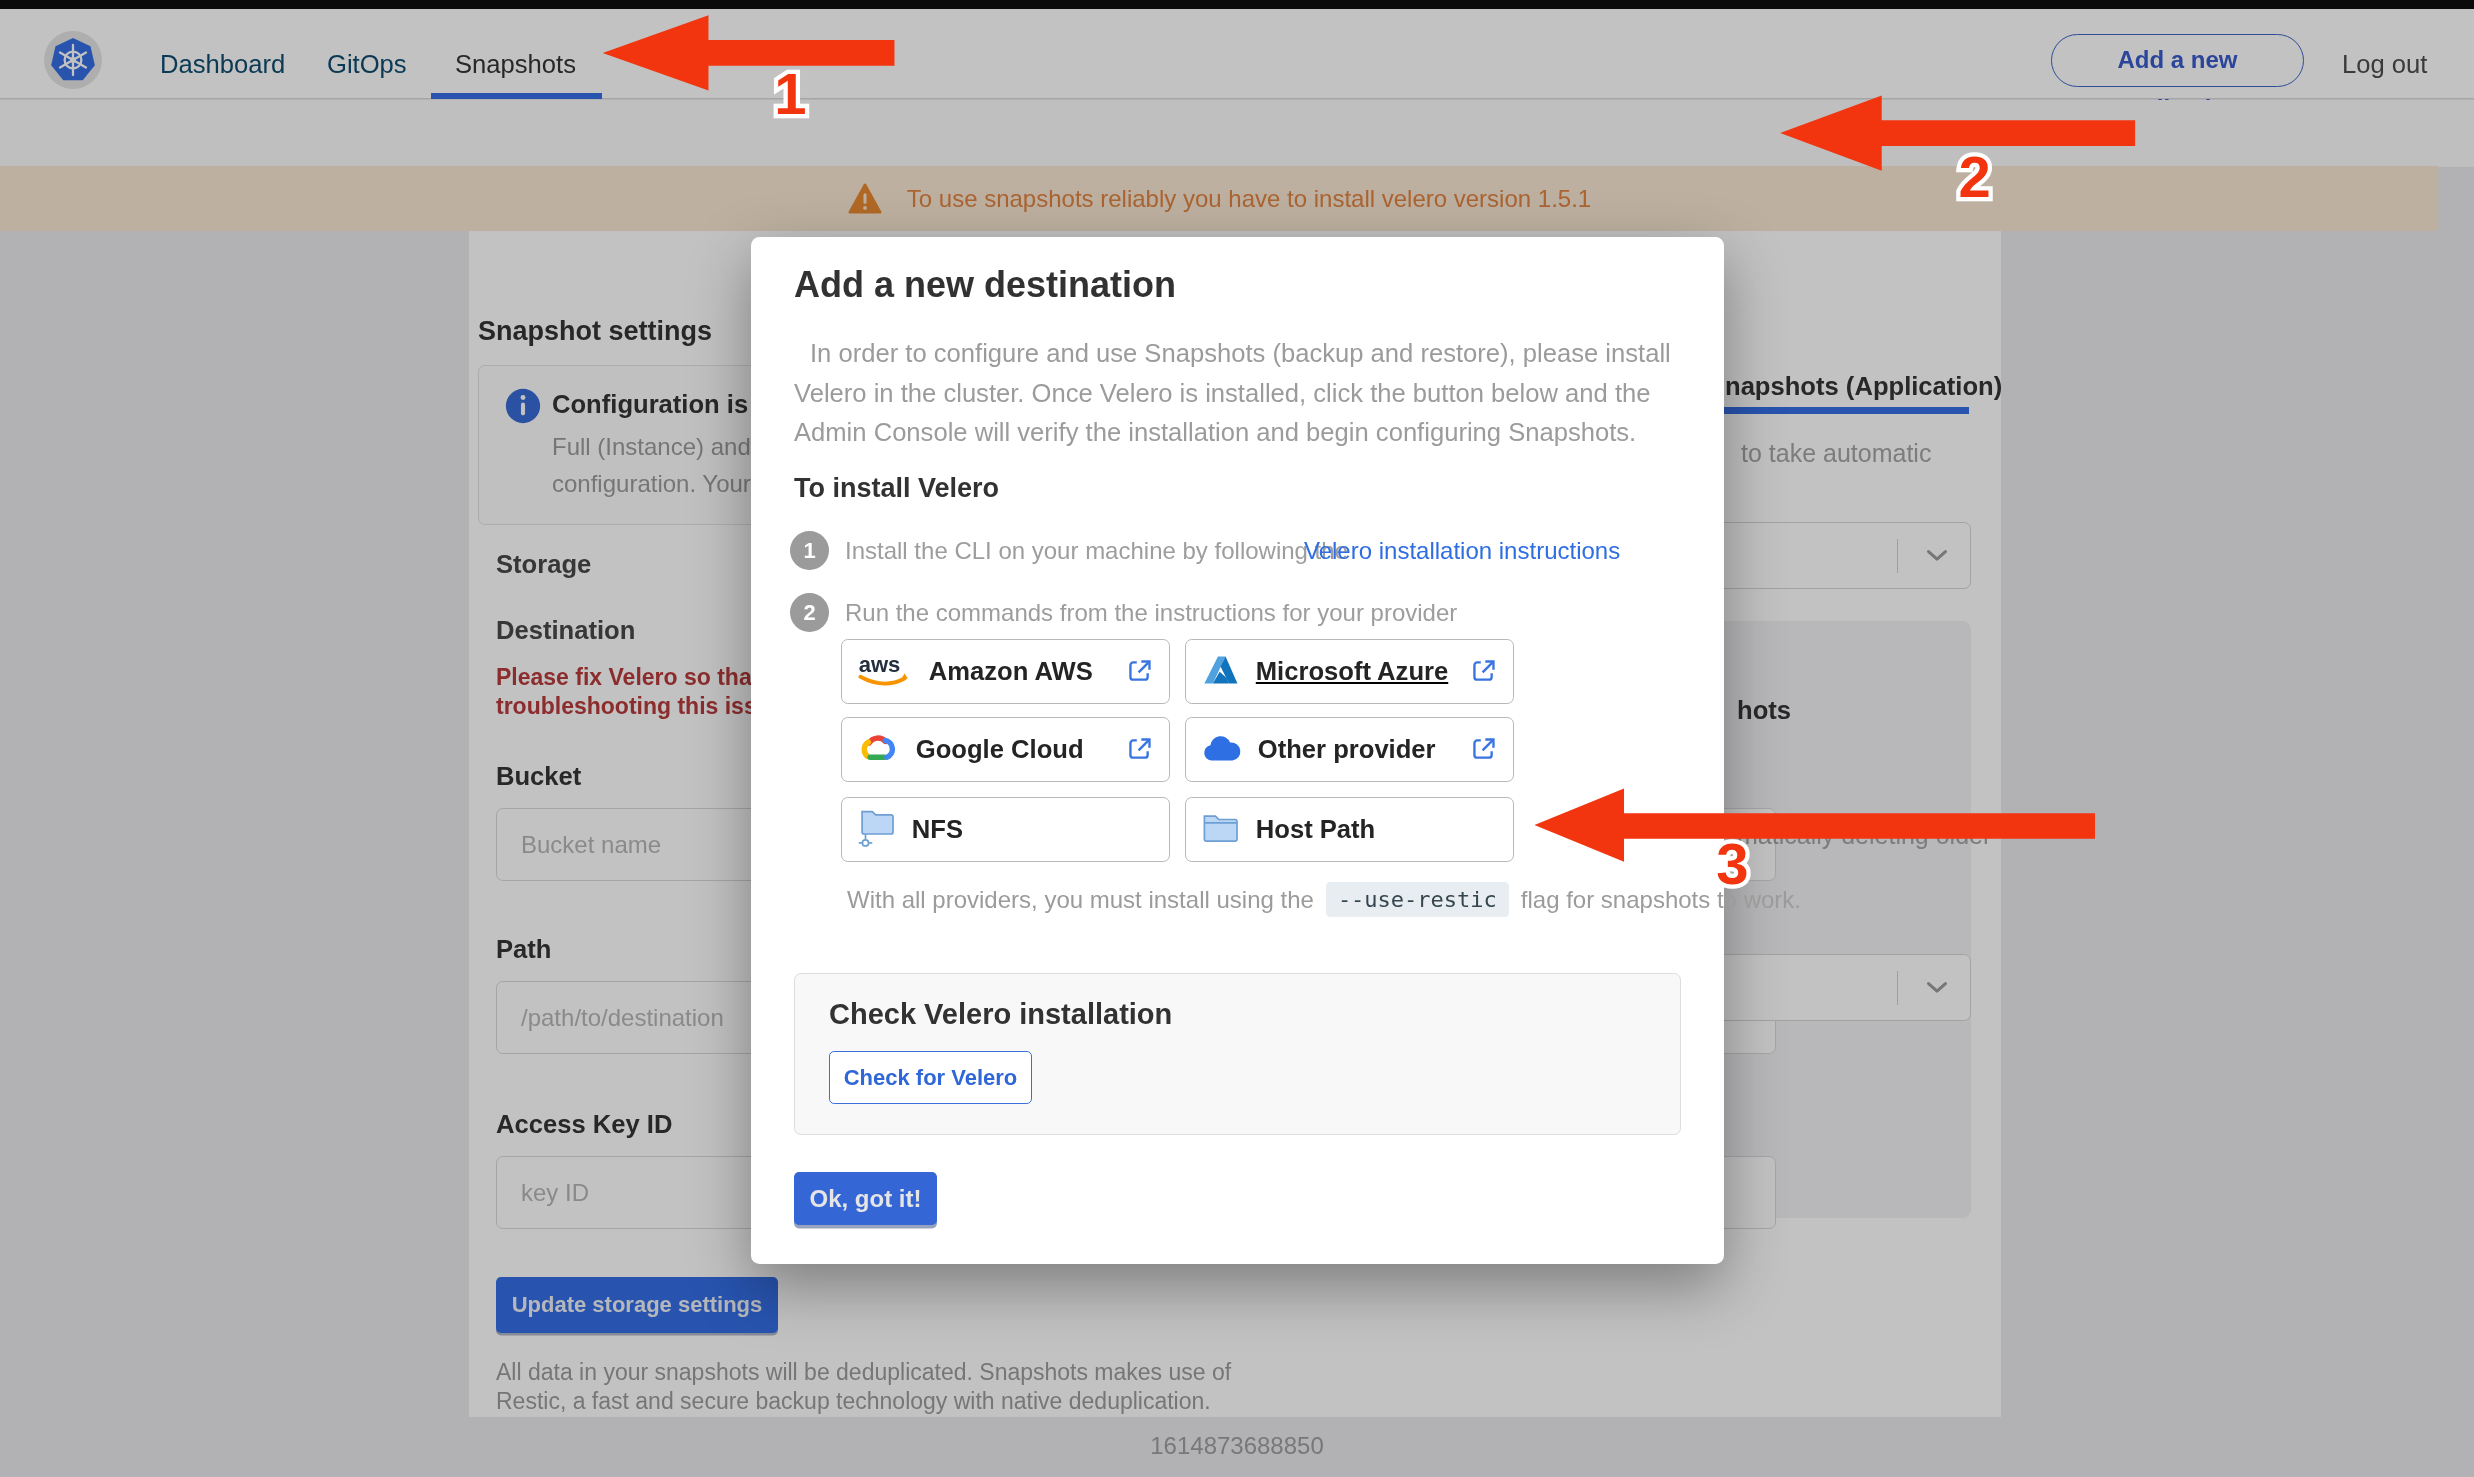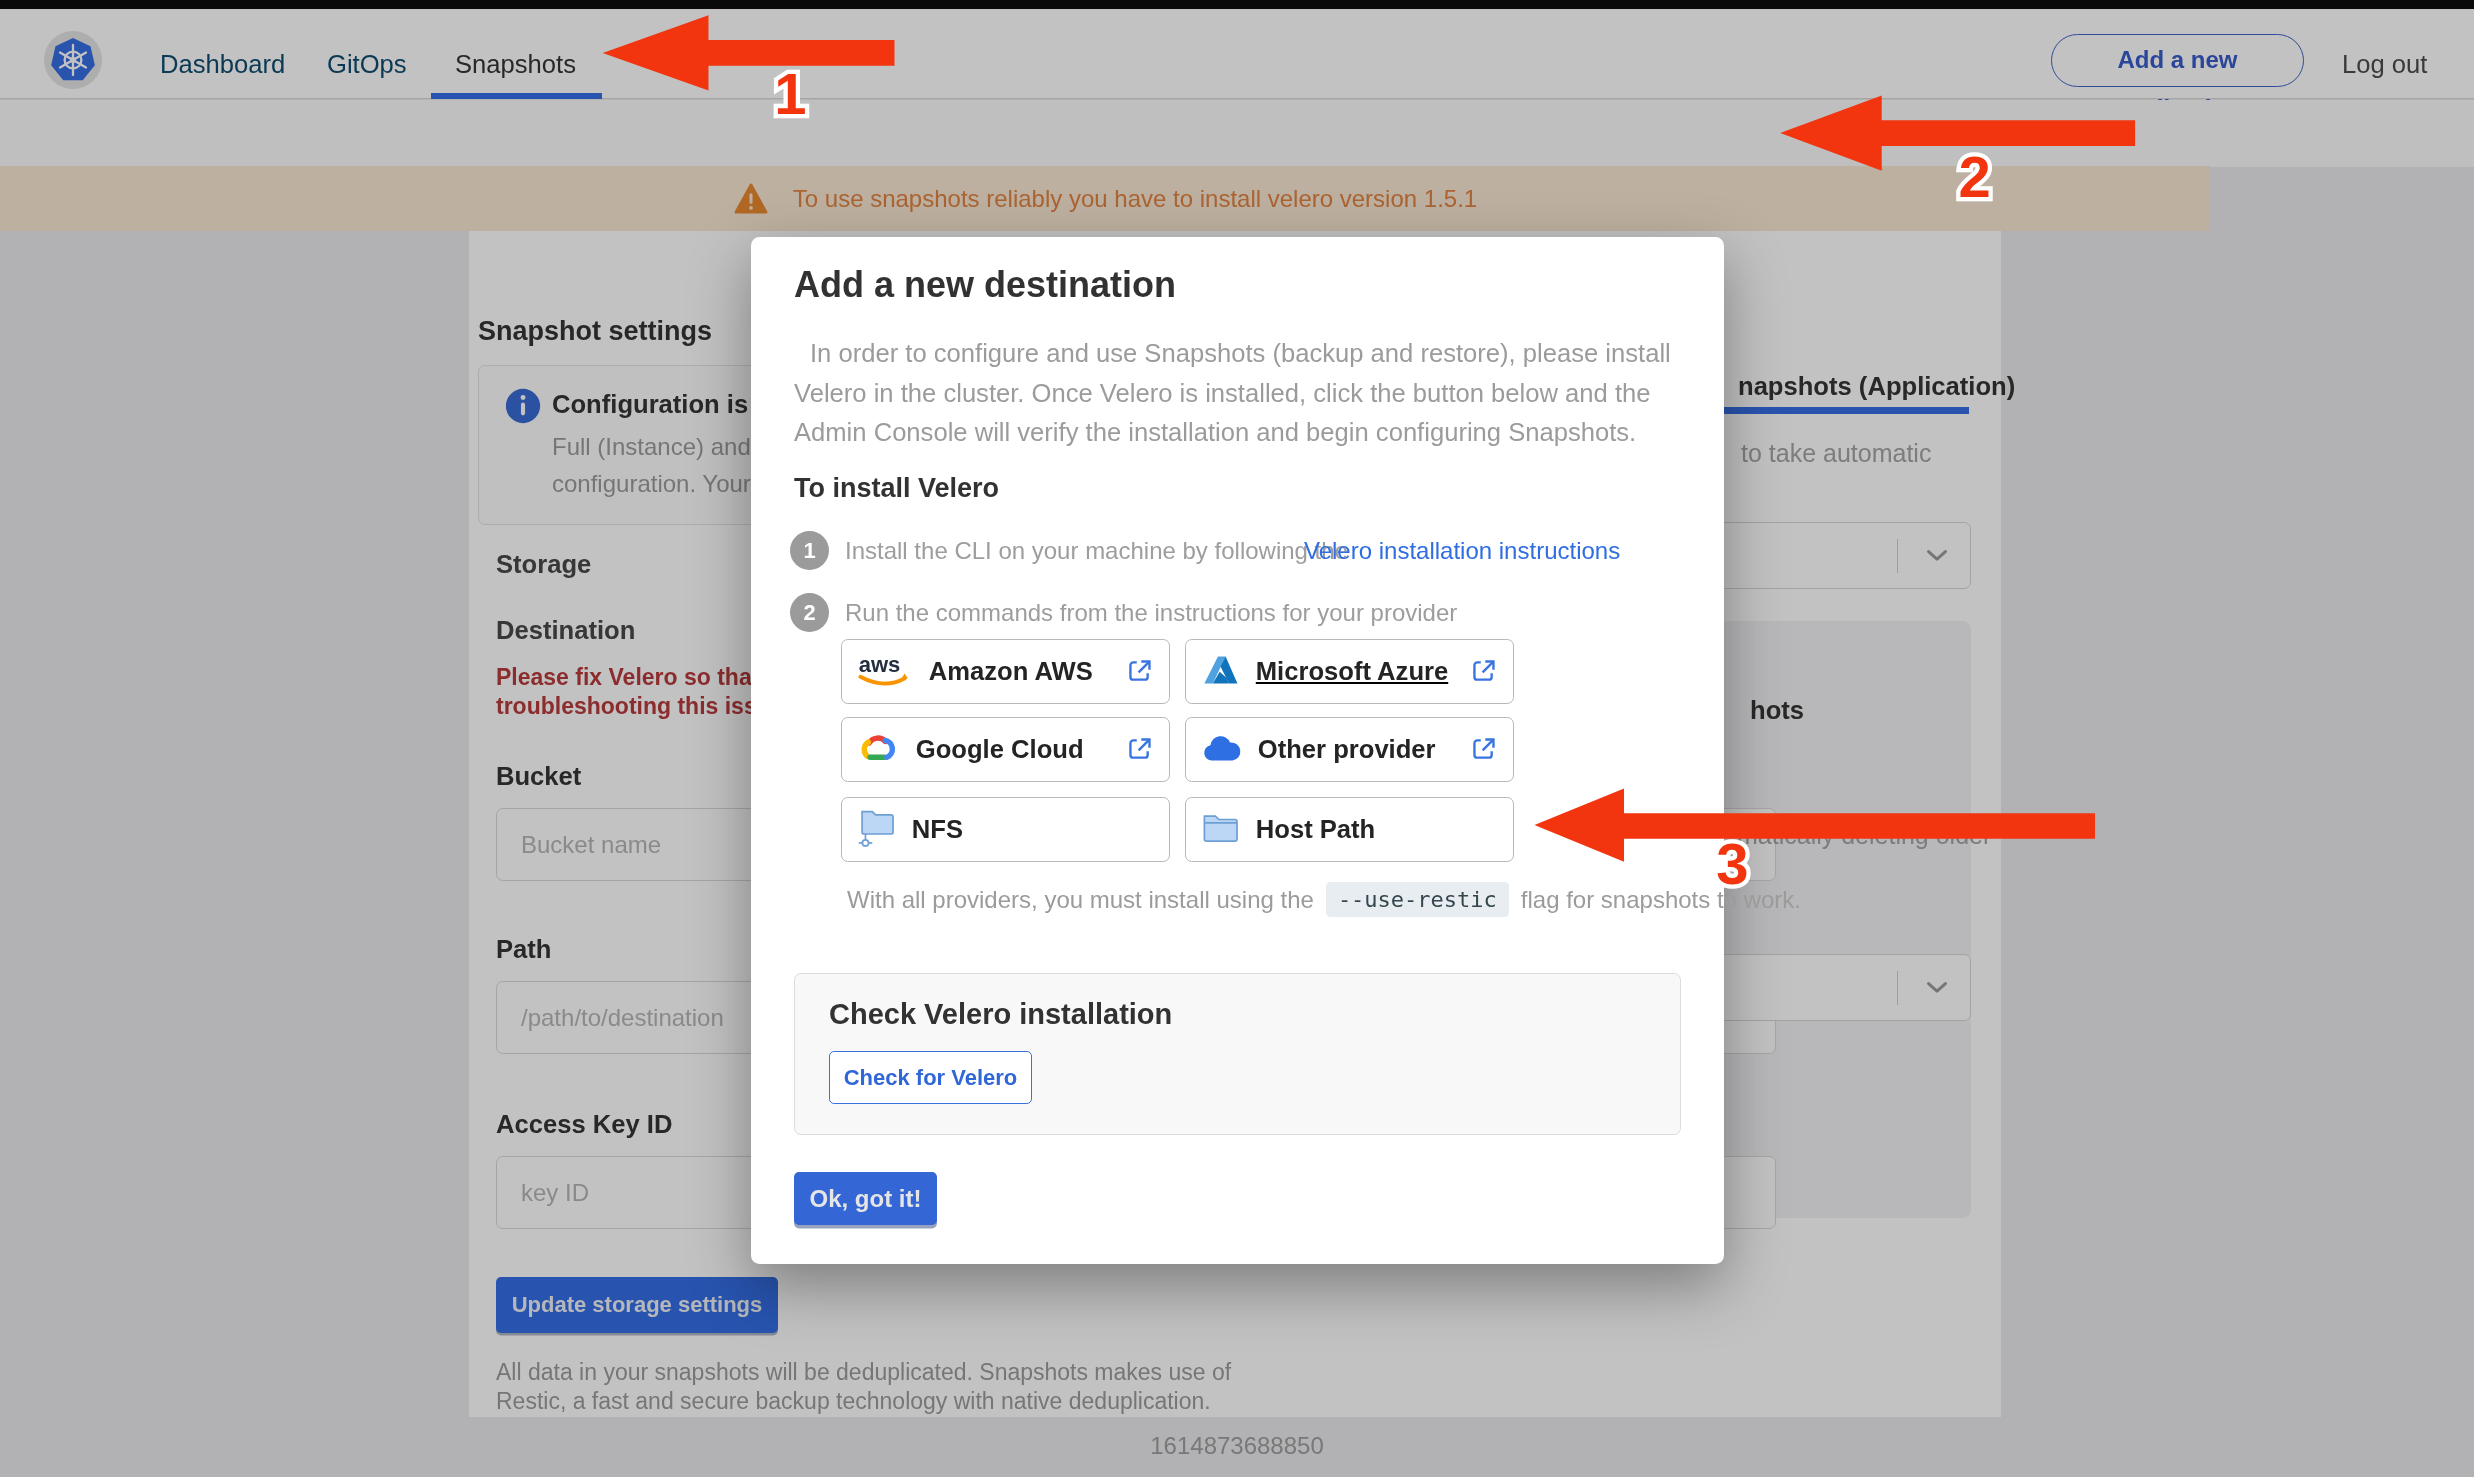--- a/index.html
+++ b/index.html
@@ -17,37 +17,37 @@
   #add-app-btn { left:2051px; top:25.6px; width:253px; height:53px; border:1.7px solid #3c63c6; border-radius:27px;
     color:#3558c9; font-size:24px; font-weight:bold; text-align:center; line-height:49px; background:transparent; cursor:pointer; }
   #logout { left:2342px; top:41px; font-size:25.6px; color:#4a4a4a; cursor:pointer; }
   #logo-wrap { left:44px; top:22px; width:58px; height:58px; border-radius:50%; background:#e4e4e6; display:flex; align-items:center; justify-content:center; }
 
   #subnav { left:0; top:100px; width:2475px; height:67px; background:#fbfbfc; z-index:5; }
   .subtab { top:119px; font-size:25px; color:#8f8f8f; transform:translateX(-50%); white-space:nowrap; cursor:pointer; }
   .subtab.active { color:#7c7c7c; }
   #subnav-underline { left:1530px; top:160px; width:243px; height:6.8px; background:#326de6; }
 
-  #banner { left:0; top:166px; width:2210px; height:65px; background:#f8e7d2; z-index:5; display:flex; align-items:center; justify-content:center; gap:24px; }
+  #banner { left:0; top:166px; width:2438px; height:65px; background:#f8e7d2; z-index:5; display:flex; align-items:center; justify-content:center; gap:24px; }
   #banner-text { font-size:24px; color:#e0823f; }
 
   
   #card { left:469px; top:231px; width:1532px; height:1186px; background:#ffffff; z-index:6; }
   .h-dark { font-size:25.6px; font-weight:bold; color:#323232; }
   .h-mid  { font-size:25.6px; font-weight:bold; color:#464646; }
   .muted  { font-size:24px; color:#9a9a9a; }
   .err    { font-size:23px; font-weight:bold; color:#b73739; }
   #info-box { left:478px; top:365px; width:1246px; height:160px; background:#fcfcfc; border:0.9px solid #e3e3e3; border-radius:6.8px; z-index:7; }
   .ghost-input { background:#ffffff; border:0.9px solid #d9d9d9; border-radius:6.8px; height:73px; width:1280px;
     font-size:24px; color:#4a4a4a; padding:0 24px; font-family:"Liberation Sans",sans-serif; z-index:7; }
   .ghost-input::placeholder { color:#b5b5b5; }
   #update-btn { left:496px; top:1277px; width:282px; height:56px; background:#326de6; border:none; border-radius:5.1px;
     color:#eef0f6; font-size:22px; font-weight:bold; cursor:pointer; box-shadow:0 2.6px 0 rgba(20,40,90,.35); z-index:7; }
 
-  .r-frag-dark { font-size:25.6px; font-weight:bold; color:#323232; z-index:7;margin-left:13px; }
+  .r-frag-dark { font-size:25.6px; font-weight:bold; color:#323232; z-index:7; }
   .r-frag-muted { font-size:25px; color:#a3a3a3; z-index:7; }
   #panel-right { left:1502px; top:621px; width:469px; height:597px; background:#f2f2f4; border-radius:8.5px; z-index:6; }
   .dd { background:#ffffff; border:0.9px solid #d6d6d6; border-radius:6.8px; width:358px; height:67px; z-index:7; cursor:pointer; }
   .dd-divider { position:absolute; right:72px; top:16px; width:0.9px; height:34px; background:#cfcfcf; }
   .dd-chev { position:absolute; right:22px; top:25.6px; }
   #timestamp { left:981px; top:1432px; width:512px; text-align:center; font-size:24px; color:#9c9c9c; z-index:6; }
 
   
   #dim { left:0; top:0; width:2475px; height:1477px; background:rgba(10,10,12,0.25); z-index:50; }
 

